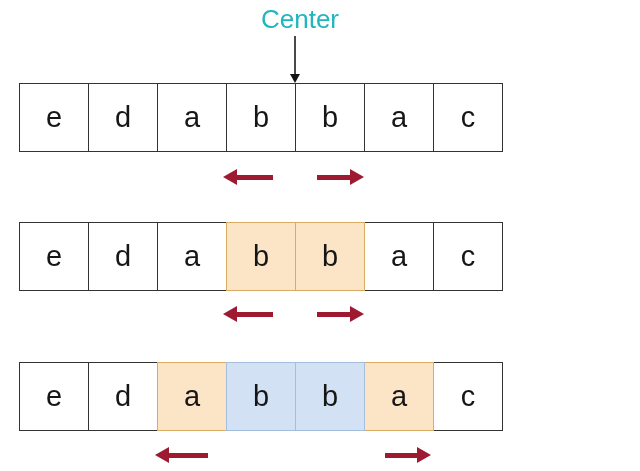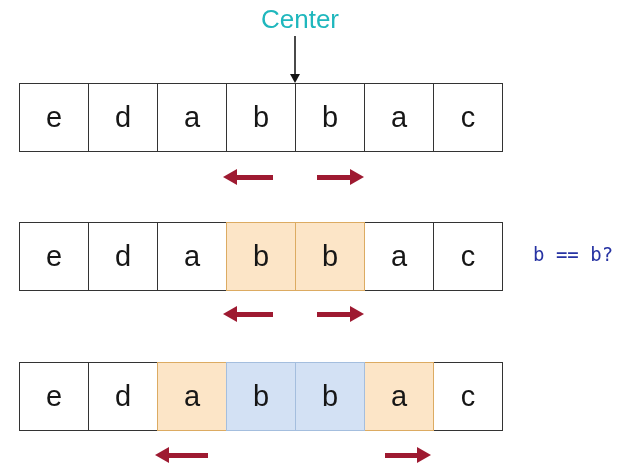--- a/index.html
+++ b/index.html
@@ -95,21 +95,20 @@
 
   <div class="cells-row row-2">
     <div class="cell">e</div>
     <div class="cell">d</div>
     <div class="cell">a</div>
     <div class="cell hl-orange">b</div>
     <div class="cell hl-orange">b</div>
     <div class="cell">a</div>
     <div class="cell">c</div>
   </div>
-  <div class="cmp cmp-1">b == b?</div>
   <div class="h-arrow a-r2-left">
     <span class="head-left"></span>
       <span class="shaft"></span>
   </div>
   <div class="h-arrow a-r2-right">
     <span class="shaft"></span>
       <span class="head-right"></span>
   </div>
 
   <div class="cells-row row-3">

